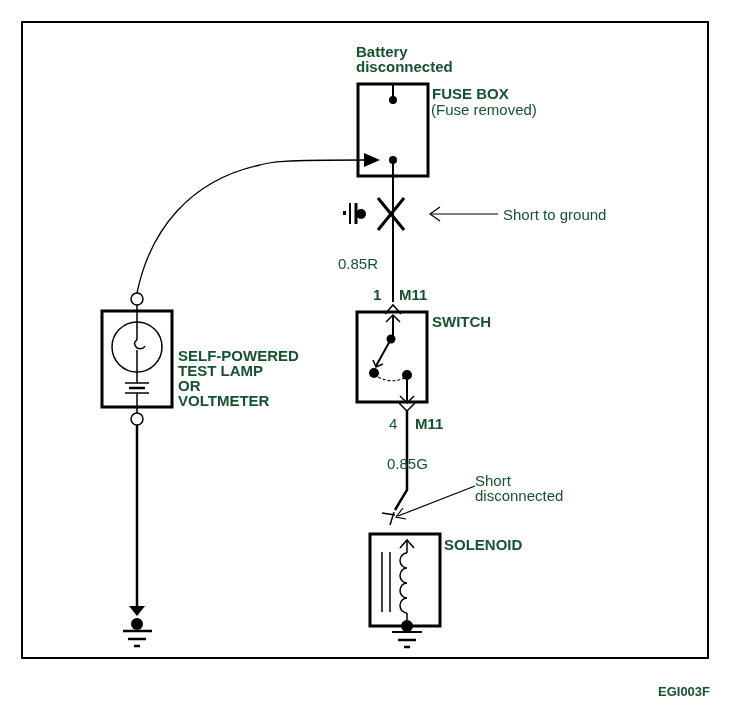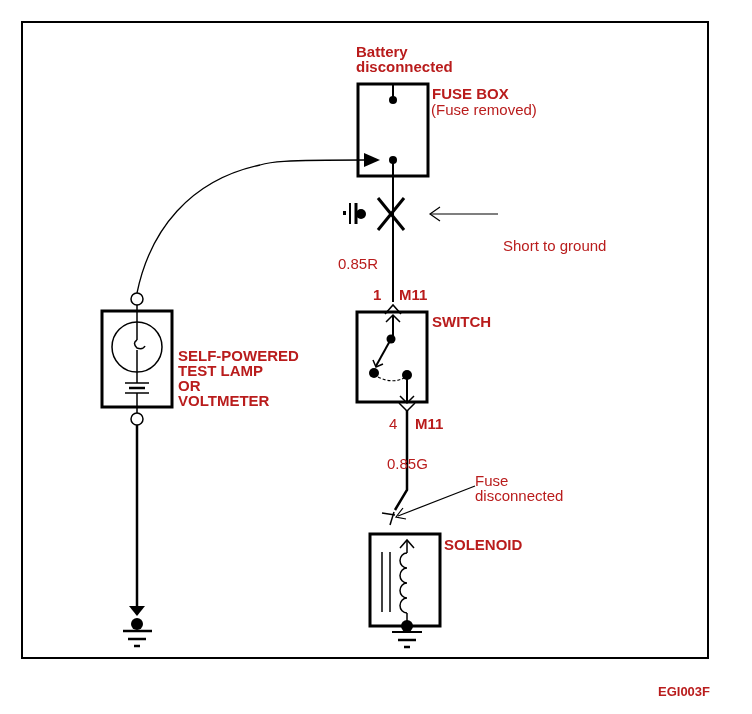--- a/index.html
+++ b/index.html
@@ -1,18 +1,18 @@
 <!DOCTYPE html>
 <html><head>
   <meta charset="utf-8">
   <style>
     html, body { margin: 0; padding: 0; background: #ffffff; }
     body { width: 752px; height: 714px; position: relative; overflow: hidden; font-family: "Liberation Sans", sans-serif; color: #000; }
     svg { position: absolute; left: 0; top: 0; }
-    .lbl { position: absolute; font-family: "Liberation Sans", sans-serif; color: #b91c1c; line-height: 1.0; white-space: nowrap; }
+    .lbl { position: absolute; font-family: "Liberation Sans", sans-serif; color: #14532d; line-height: 1.0; white-space: nowrap; }
     .bold { font-weight: bold; font-size: 15px; }
     .reg { font-weight: normal; font-size: 15px; }
     .multiline { white-space: pre; line-height: 15px; }
   </style>
 </head>
 <body>
 
 <svg width="752" height="714" viewBox="0 0 752 714" xmlns="http://www.w3.org/2000/svg">
 
   <rect x="22" y="22" width="686" height="636" fill="none" stroke="#000" stroke-width="2"></rect>
@@ -109,37 +109,37 @@
     <line x1="398" y1="640" x2="416" y2="640" stroke="#000" stroke-width="2.5"></line>
     <line x1="404" y1="647" x2="410" y2="647" stroke="#000" stroke-width="2.5"></line>
   </g>
 </svg>
 
 <div class="lbl bold multiline" style="left:356px; top:44px;">Battery
 disconnected</div>
 <div class="lbl bold" style="left:432px; top:86px;text-align:right;">FUSE BOX</div>
 <div class="lbl reg" style="left:431px; top:102px;">(Fuse removed)</div>
 
-<div class="lbl reg" style="left:503px; top:207px;margin-top:31px;">Short to ground</div>
+<div class="lbl reg" style="left:503px; top:207px;">Short to ground</div>
 
 <div class="lbl reg" style="left:338px; top:256px;">0.85R</div>
 
 <div class="lbl bold" style="left:373px; top:287px;">1</div>
 <div class="lbl bold" style="left:399px; top:287px;">M11</div>
 
 <div class="lbl bold multiline" style="left:178px; top:312px;margin-top:36px;">SELF-POWERED
 TEST LAMP
 OR
 VOLTMETER</div>
 
 <div class="lbl bold" style="left:432px; top:314px;">SWITCH</div>
 
 <div class="lbl reg" style="left:389px; top:416px;">4</div>
 <div class="lbl bold" style="left:415px; top:416px;">M11</div>
 
 <div class="lbl reg" style="left:352px; top:456px;margin-left:35px;">0.85G</div>
 
-<div class="lbl reg multiline" style="left:475px; top:473px;">Fuse
+<div class="lbl reg multiline" style="left:475px; top:473px;">Short
 disconnected</div>
 
 <div class="lbl bold" style="left:444px; top:537px;">SOLENOID</div>
 
 <div class="lbl bold" style="left:646px; top:685px; font-size:13px;margin-left:12px;">EGI003F</div>
 
 </body></html>

